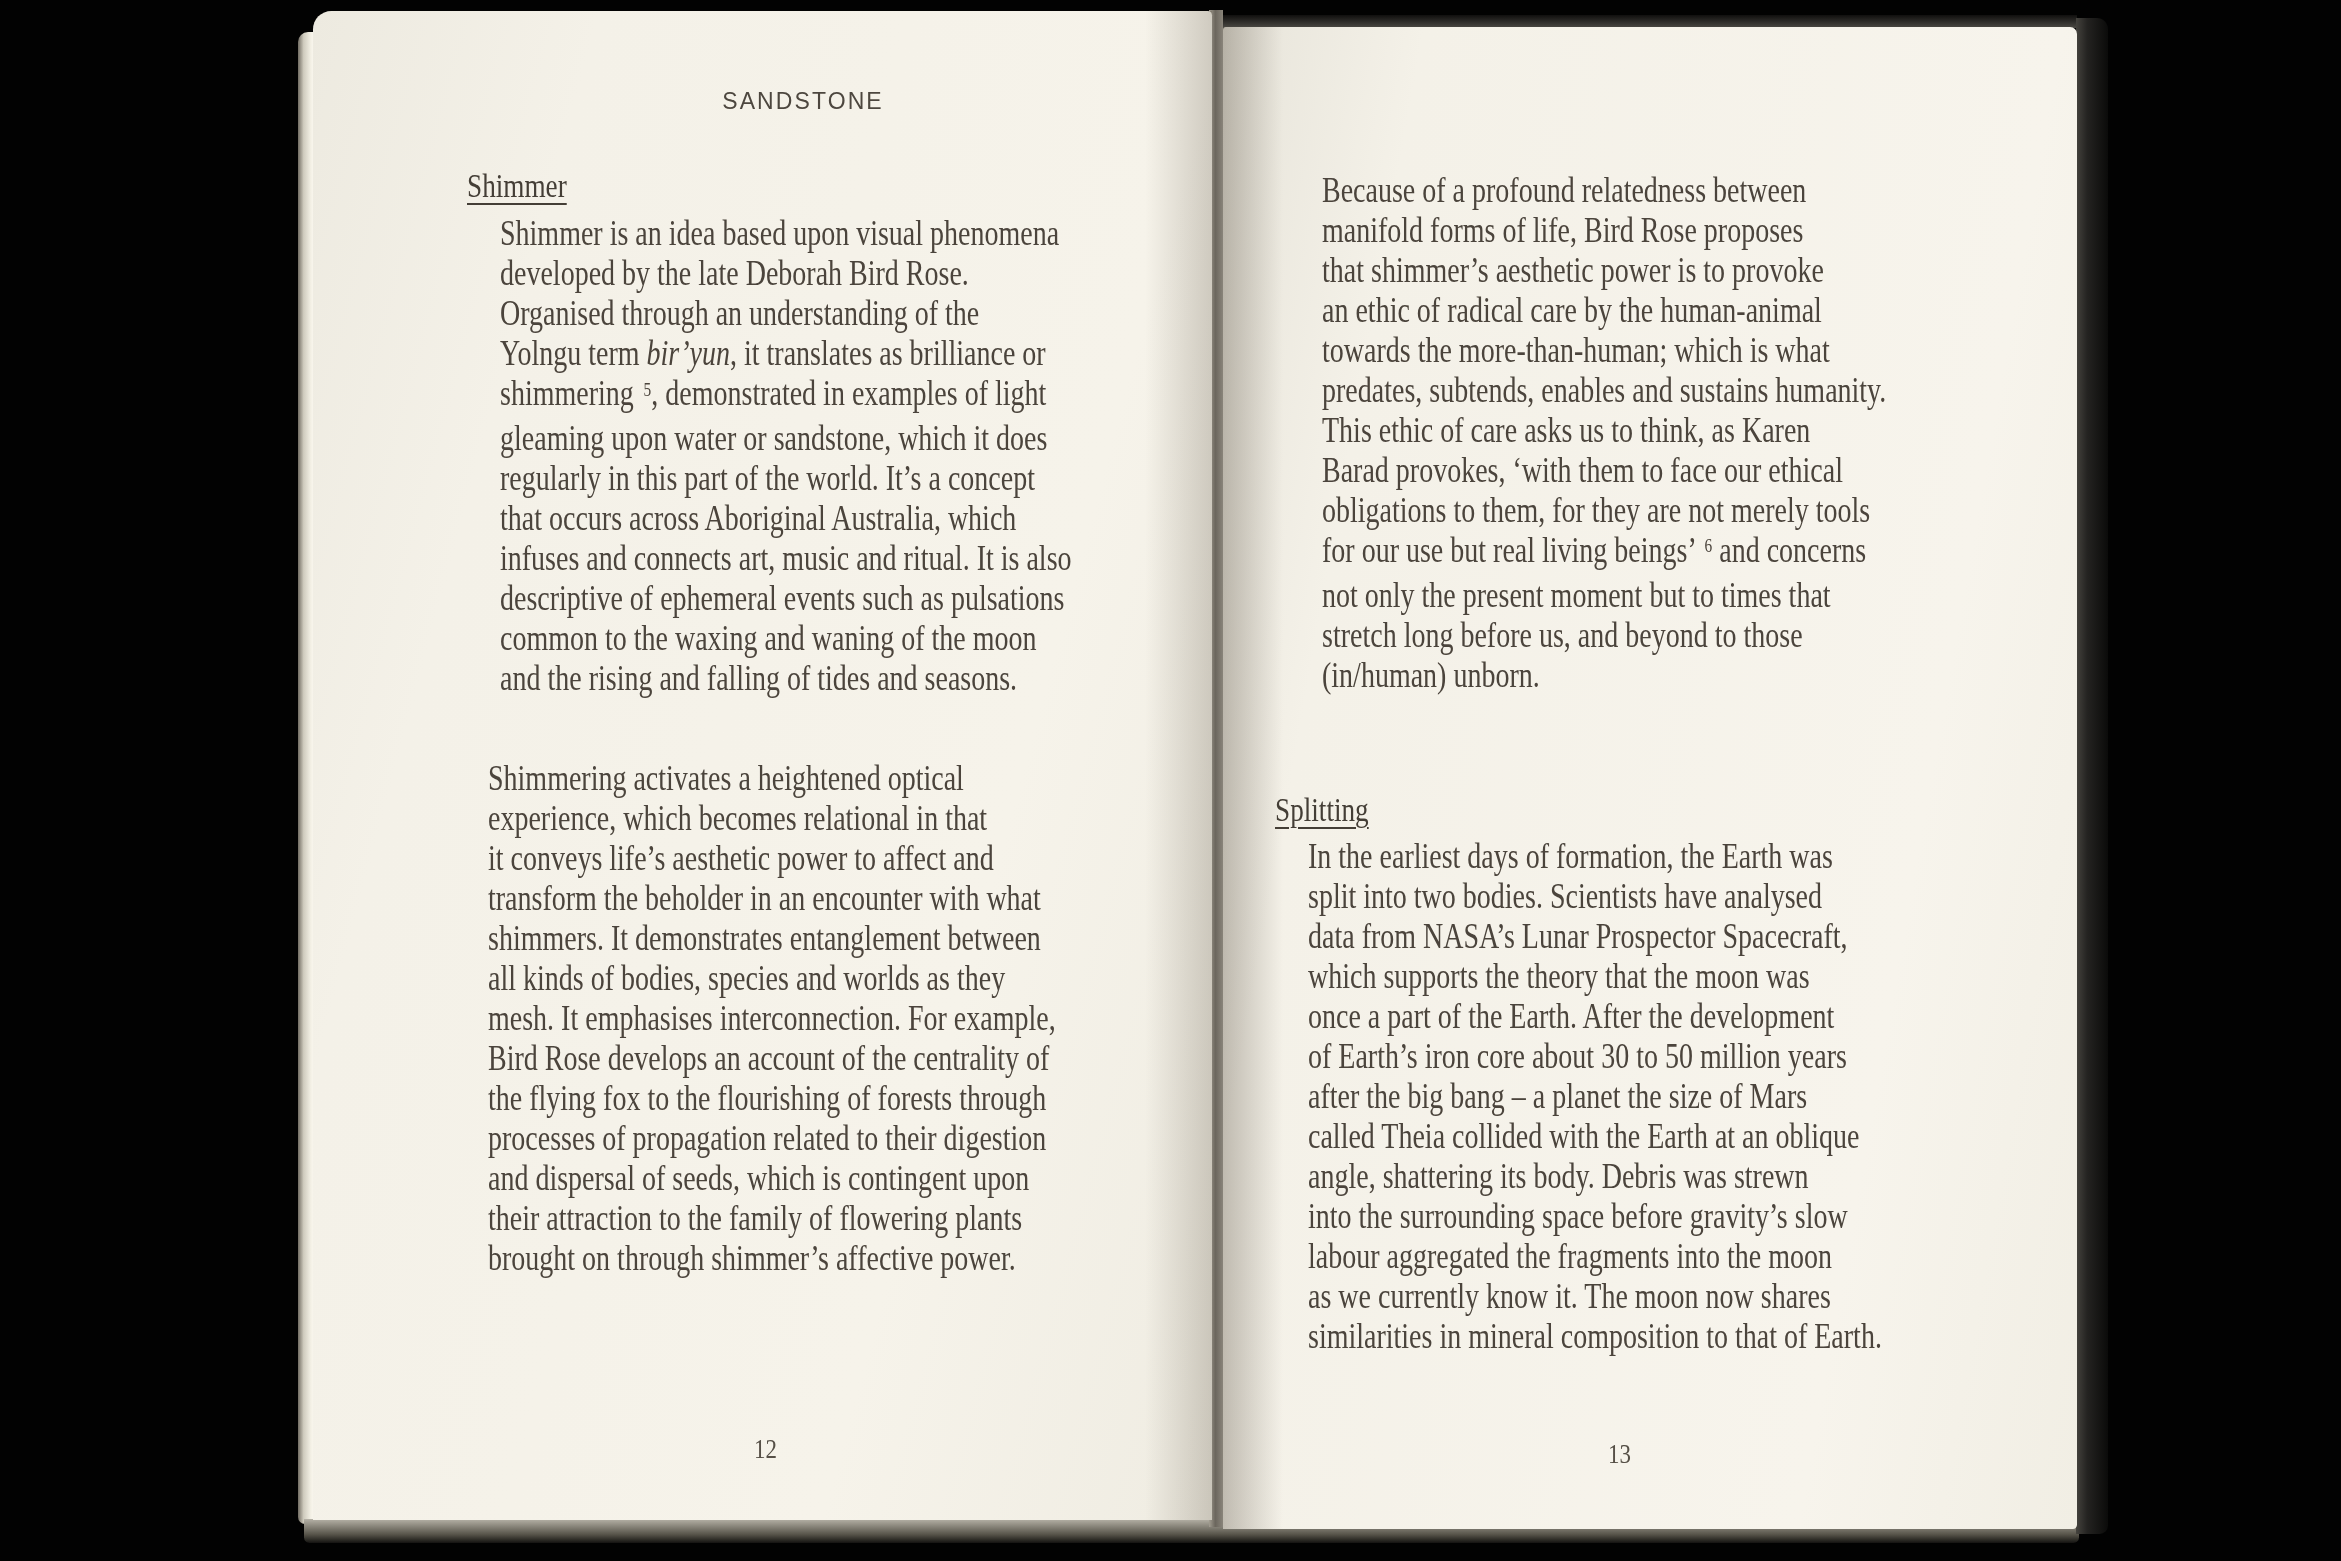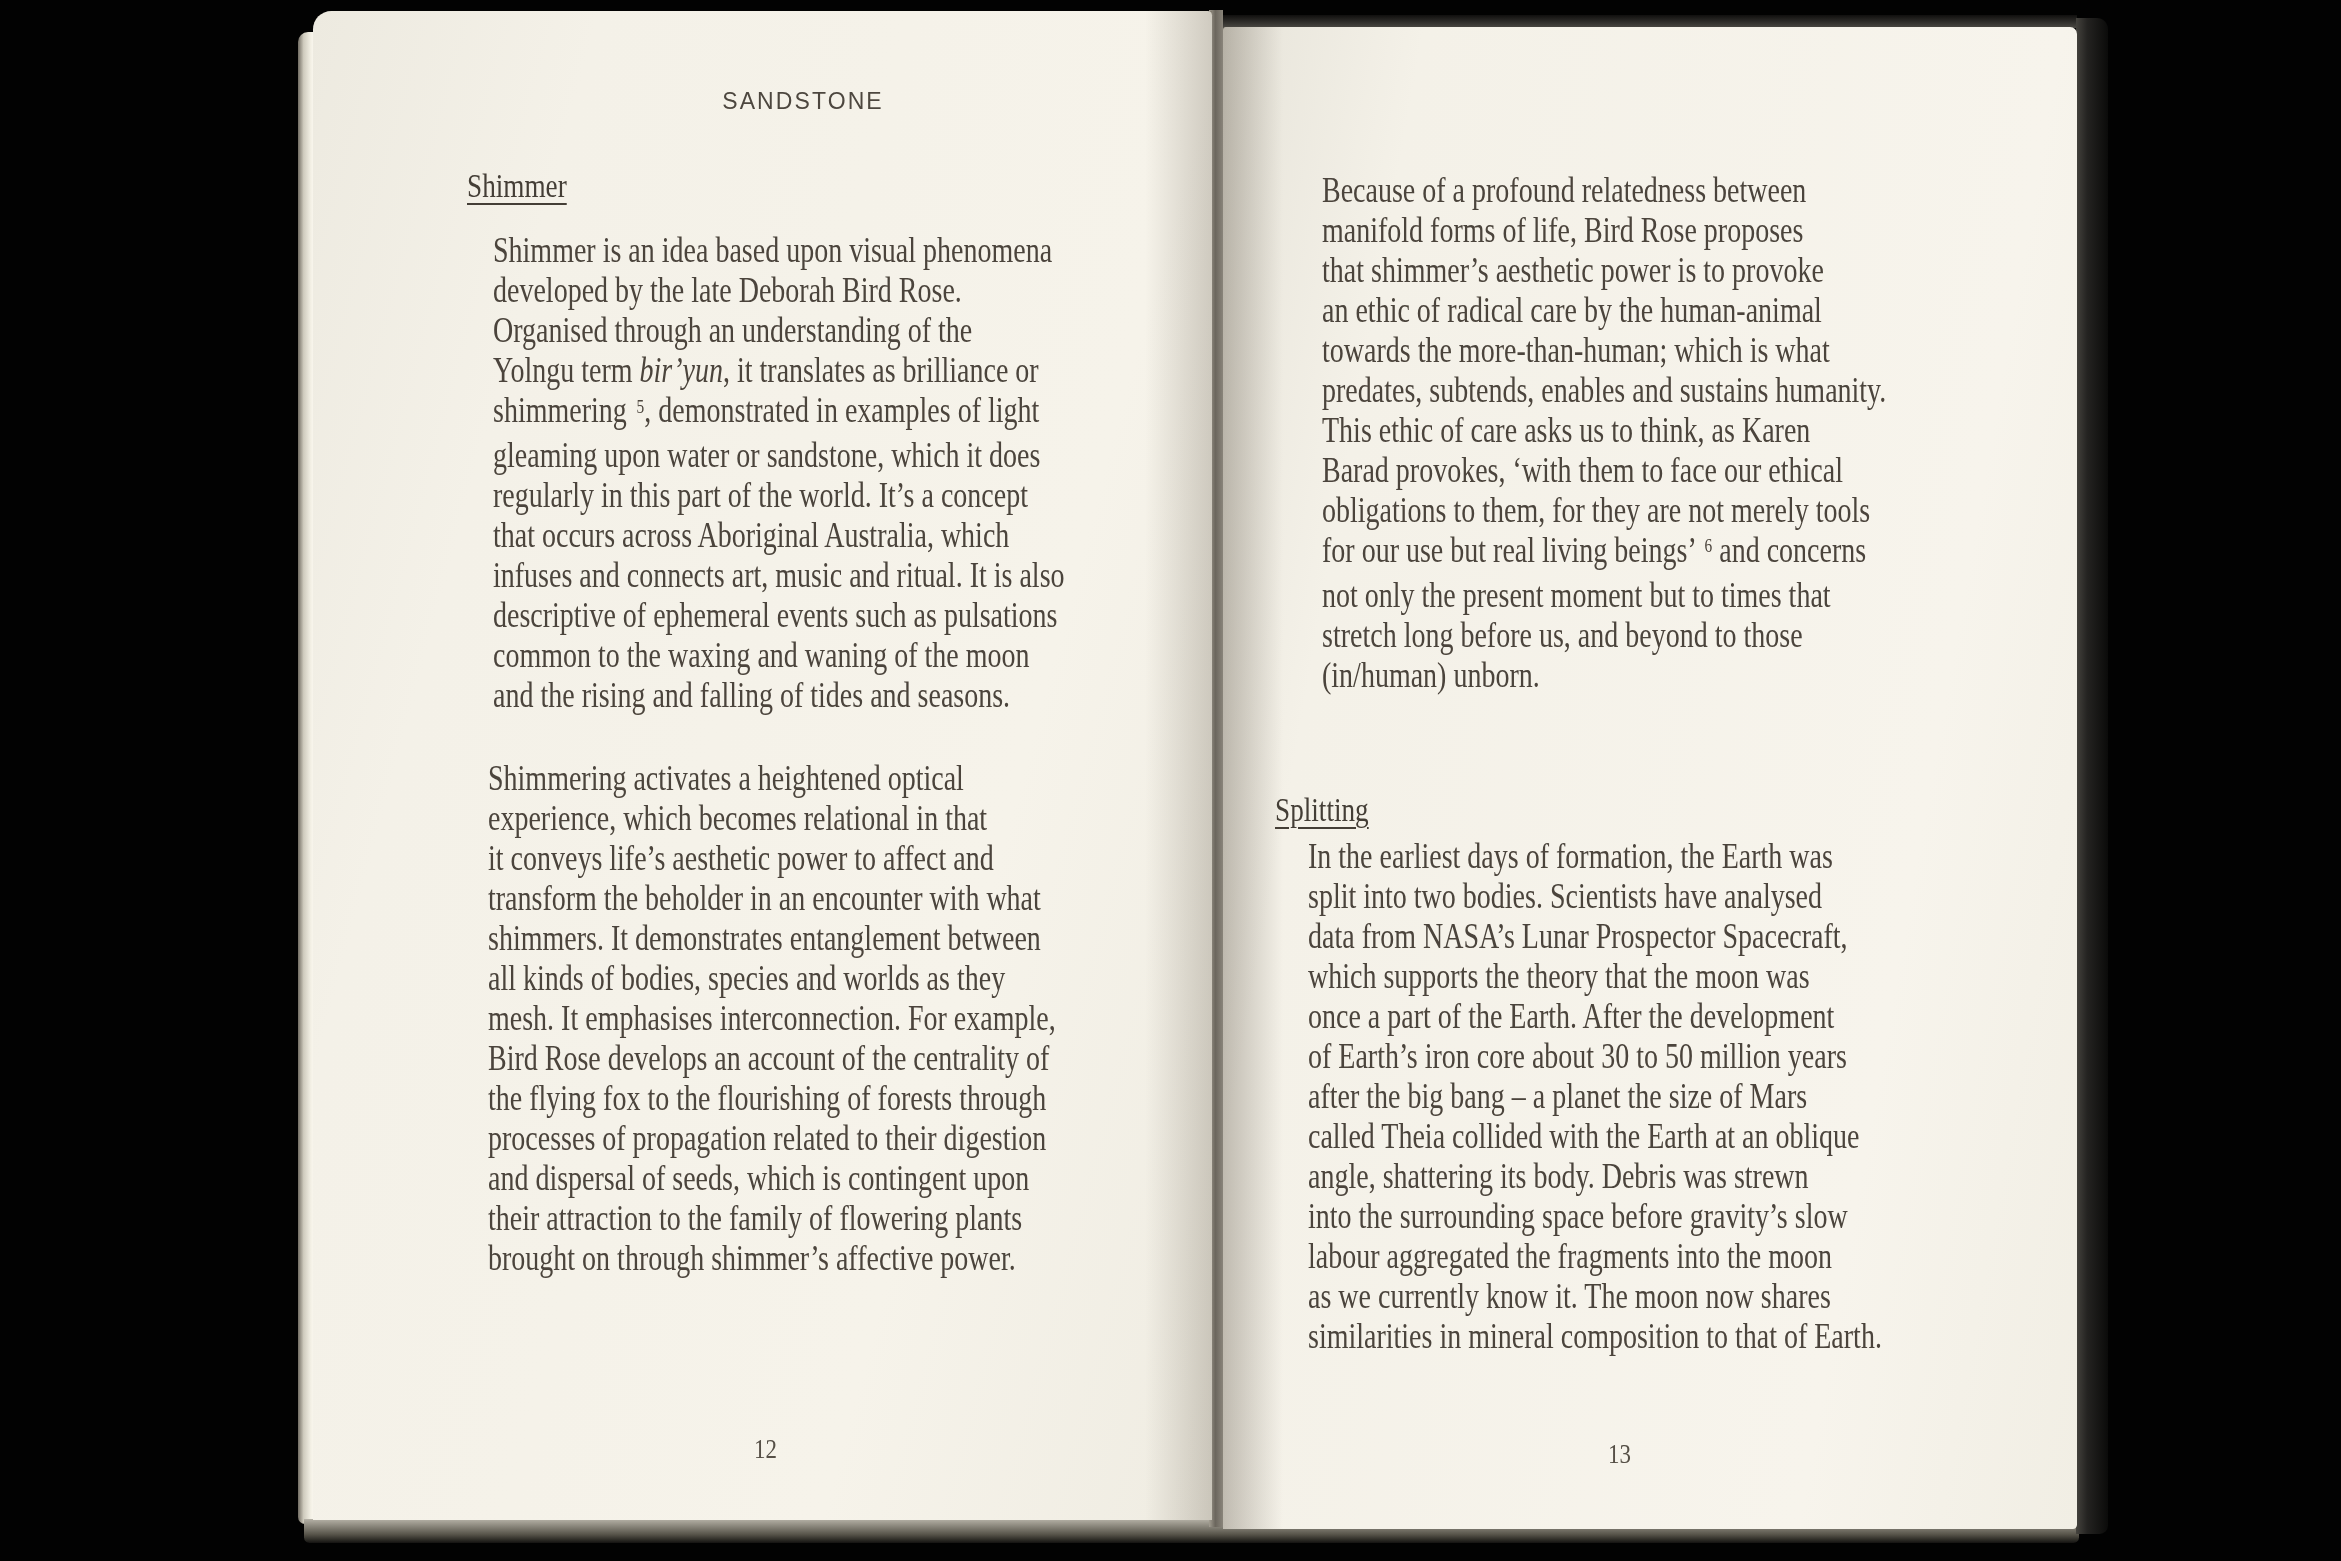--- a/index.html
+++ b/index.html
@@ -120,21 +120,21 @@
   <div class="bottom-edge"></div>
   <div class="top-cover-edge"></div>
   <div class="right-cover-edge"></div>
   <div class="spine"></div>
 
   <div class="page page-left">
     <div class="running-header" style="position:absolute; left:349px; top:77px;">SANDSTONE</div>
 
     <div class="section-heading heading-shimmer" style="left:154px; top:156px;">Shimmer</div>
 
-    <div class="para" style="left:180px; top:203px;margin-top:17px;">
+    <div class="para" style="left:187px; top:203px;">
         <div class="line">Shimmer is an idea based upon visual phenomena</div>
         <div class="line">developed by the late Deborah Bird Rose.</div>
         <div class="line">Organised through an understanding of the</div>
         <div class="line">Yolngu term <i>bir’yun</i>, it translates as brilliance or</div>
         <div class="line">shimmering <sup>5</sup>, demonstrated in examples of light</div>
         <div class="line">gleaming upon water or sandstone, which it does</div>
         <div class="line">regularly in this part of the world. It’s a concept</div>
         <div class="line">that occurs across Aboriginal Australia, which</div>
         <div class="line">infuses and connects art, music and ritual. It is also</div>
         <div class="line">descriptive of ephemeral events such as pulsations</div>

